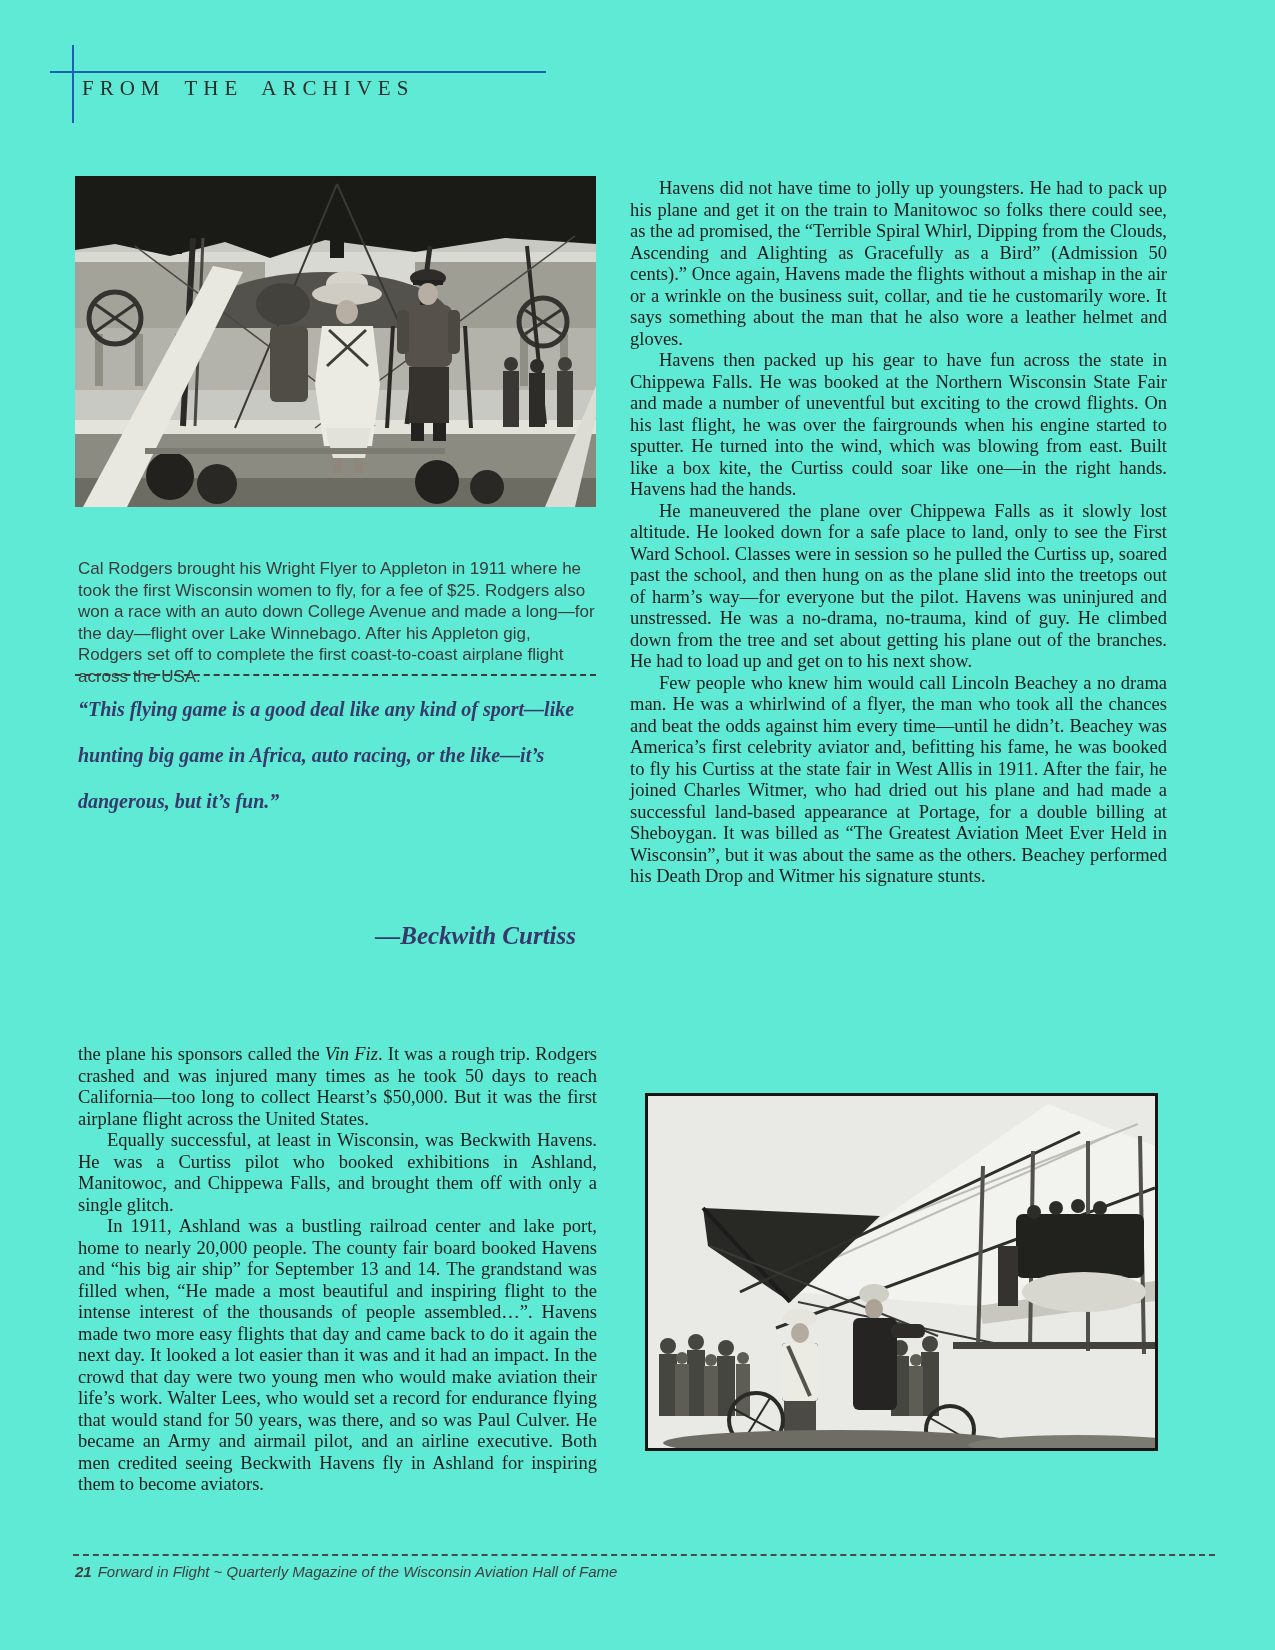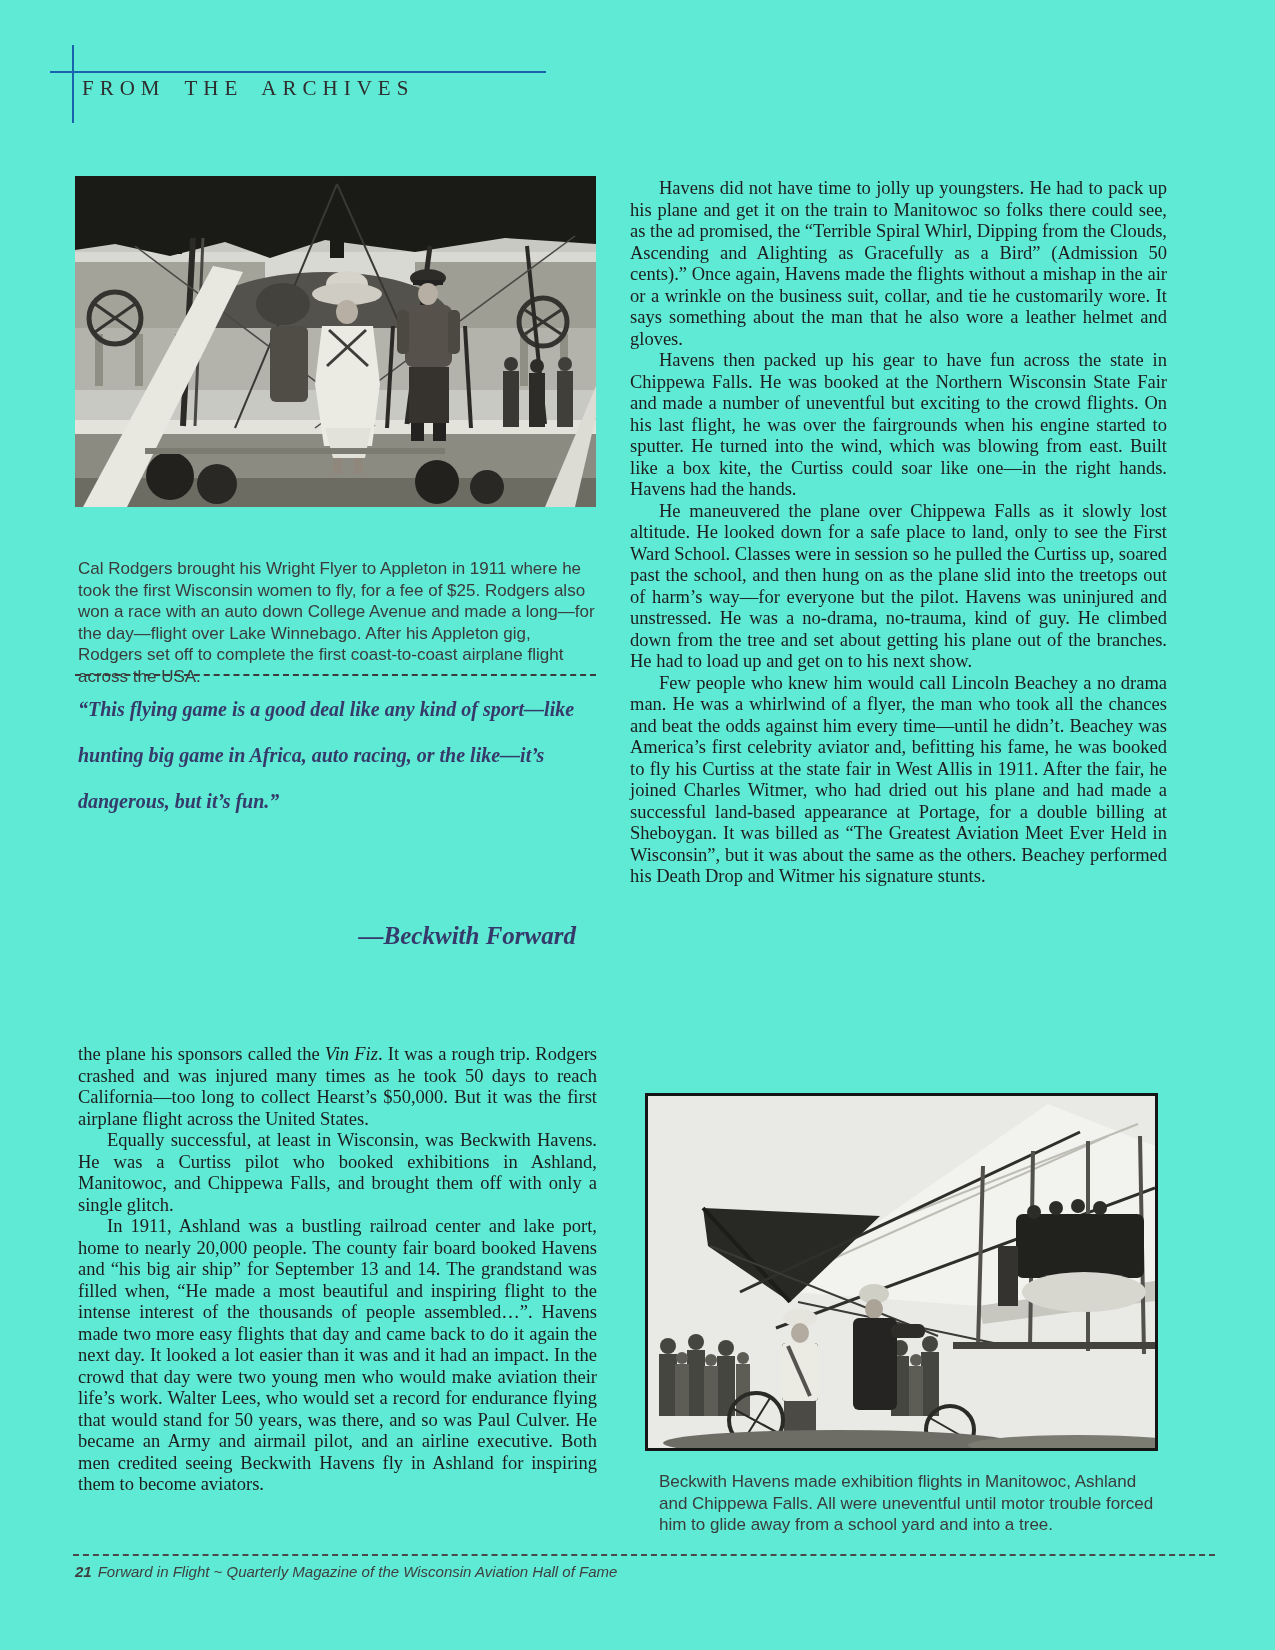--- a/index.html
+++ b/index.html
@@ -126,21 +126,21 @@
       <circle cx="412" cy="311" r="17" fill="#2a2825"></circle>
       <rect x="70" y="272" width="300" height="6" fill="#7b7b71"></rect>
     </svg>
   </div>
 
   <div class="caption caption1">Cal Rodgers brought his Wright Flyer to Appleton in 1911 where he took the first Wisconsin women to fly, for a fee of $25. Rodgers also won a race with an auto down College Avenue and made a long—for the day—flight over Lake Winnebago. After his Appleton gig, Rodgers set off to complete the first coast-to-coast airplane flight across the USA.</div>
 
   <div class="dash1"></div>
 
   <div class="pullquote">“This flying game is a good deal like any kind of sport—like hunting big game in Africa, auto racing, or the like—it’s dangerous, but it’s fun.”</div>
-  <div class="attribution">—Beckwith Forward</div>
+  <div class="attribution">—Beckwith Curtiss</div>
 
   <div class="bodycol left-body">
     <p><span>the plane his sponsors called the </span><i>Vin Fiz</i><span>. It was a rough trip. Rodgers crashed and was injured many times as he took 50 days to reach California—too long to collect Hearst’s $50,000. But it was the first airplane flight across the United States.</span></p>
     <p class="indent">Equally successful, at least in Wisconsin, was Beckwith Havens. He was a Curtiss pilot who booked exhibitions in Ashland, Manitowoc, and Chippewa Falls, and brought them off with only a single glitch.</p>
     <p class="indent">In 1911, Ashland was a bustling railroad center and lake port, home to nearly 20,000 people. The county fair board booked Havens and “his big air ship” for September 13 and 14. The grandstand was filled when, “He made a most beautiful and inspiring flight to the intense interest of the thousands of people assembled…”. Havens made two more easy flights that day and came back to do it again the next day. It looked a lot easier than it was and it had an impact. In the crowd that day were two young men who would make aviation their life’s work. Walter Lees, who would set a record for endurance flying that would stand for 50 years, was there, and so was Paul Culver. He became an Army and airmail pilot, and an airline executive. Both men credited seeing Beckwith Havens fly in Ashland for inspiring them to become aviators.</p>
   </div>
 
   <div class="bodycol right-body">
     <p class="indent">Havens did not have time to jolly up youngsters. He had to pack up his plane and get it on the train to Manitowoc so folks there could see, as the ad promised, the “Terrible Spiral Whirl, Dipping from the Clouds, Ascending and Alighting as Gracefully as a Bird” (Admission 50 cents).” Once again, Havens made the flights without a mishap in the air or a wrinkle on the business suit, collar, and tie he customarily wore. It says something about the man that he also wore a leather helmet and gloves.</p>
     <p class="indent">Havens then packed up his gear to have fun across the state in Chippewa Falls. He was booked at the Northern Wisconsin State Fair and made a number of uneventful but exciting to the crowd flights. On his last flight, he was over the fairgrounds when his engine started to sputter. He turned into the wind, which was blowing from east. Built like a box kite, the Curtiss could soar like one—in the right hands. Havens had the hands.</p>
@@ -218,20 +218,19 @@
       <line x1="84" y1="312" x2="132" y2="338" stroke="#2a2a26" stroke-width="2"></line>
       <line x1="96" y1="344" x2="122" y2="302" stroke="#2a2a26" stroke-width="2"></line>
       <circle cx="302" cy="334" r="24" fill="none" stroke="#2a2a26" stroke-width="4"></circle>
       <line x1="282" y1="322" x2="324" y2="346" stroke="#2a2a26" stroke-width="2"></line>
 
       <ellipse cx="190" cy="347" rx="175" ry="13" fill="#6d6d65"></ellipse>
       <ellipse cx="430" cy="349" rx="110" ry="10" fill="#7b7b72"></ellipse>
     </svg>
   </div>
 
-  <div class="caption caption2">Beckwith Havens made exhibition flights in Manitowoc, Ashland and Chippewa Falls. All were uneventful until motor trouble forced him to glide away from a school yard and into a tree.</div>
 
   <div class="dash-footer"></div>
   <div class="footer">
     <span class="pg">21</span><span>Forward in Flight ~ Quarterly Magazine of the Wisconsin Aviation Hall of Fame</span>
   </div>
 
 </div>
 
 </body></html>

